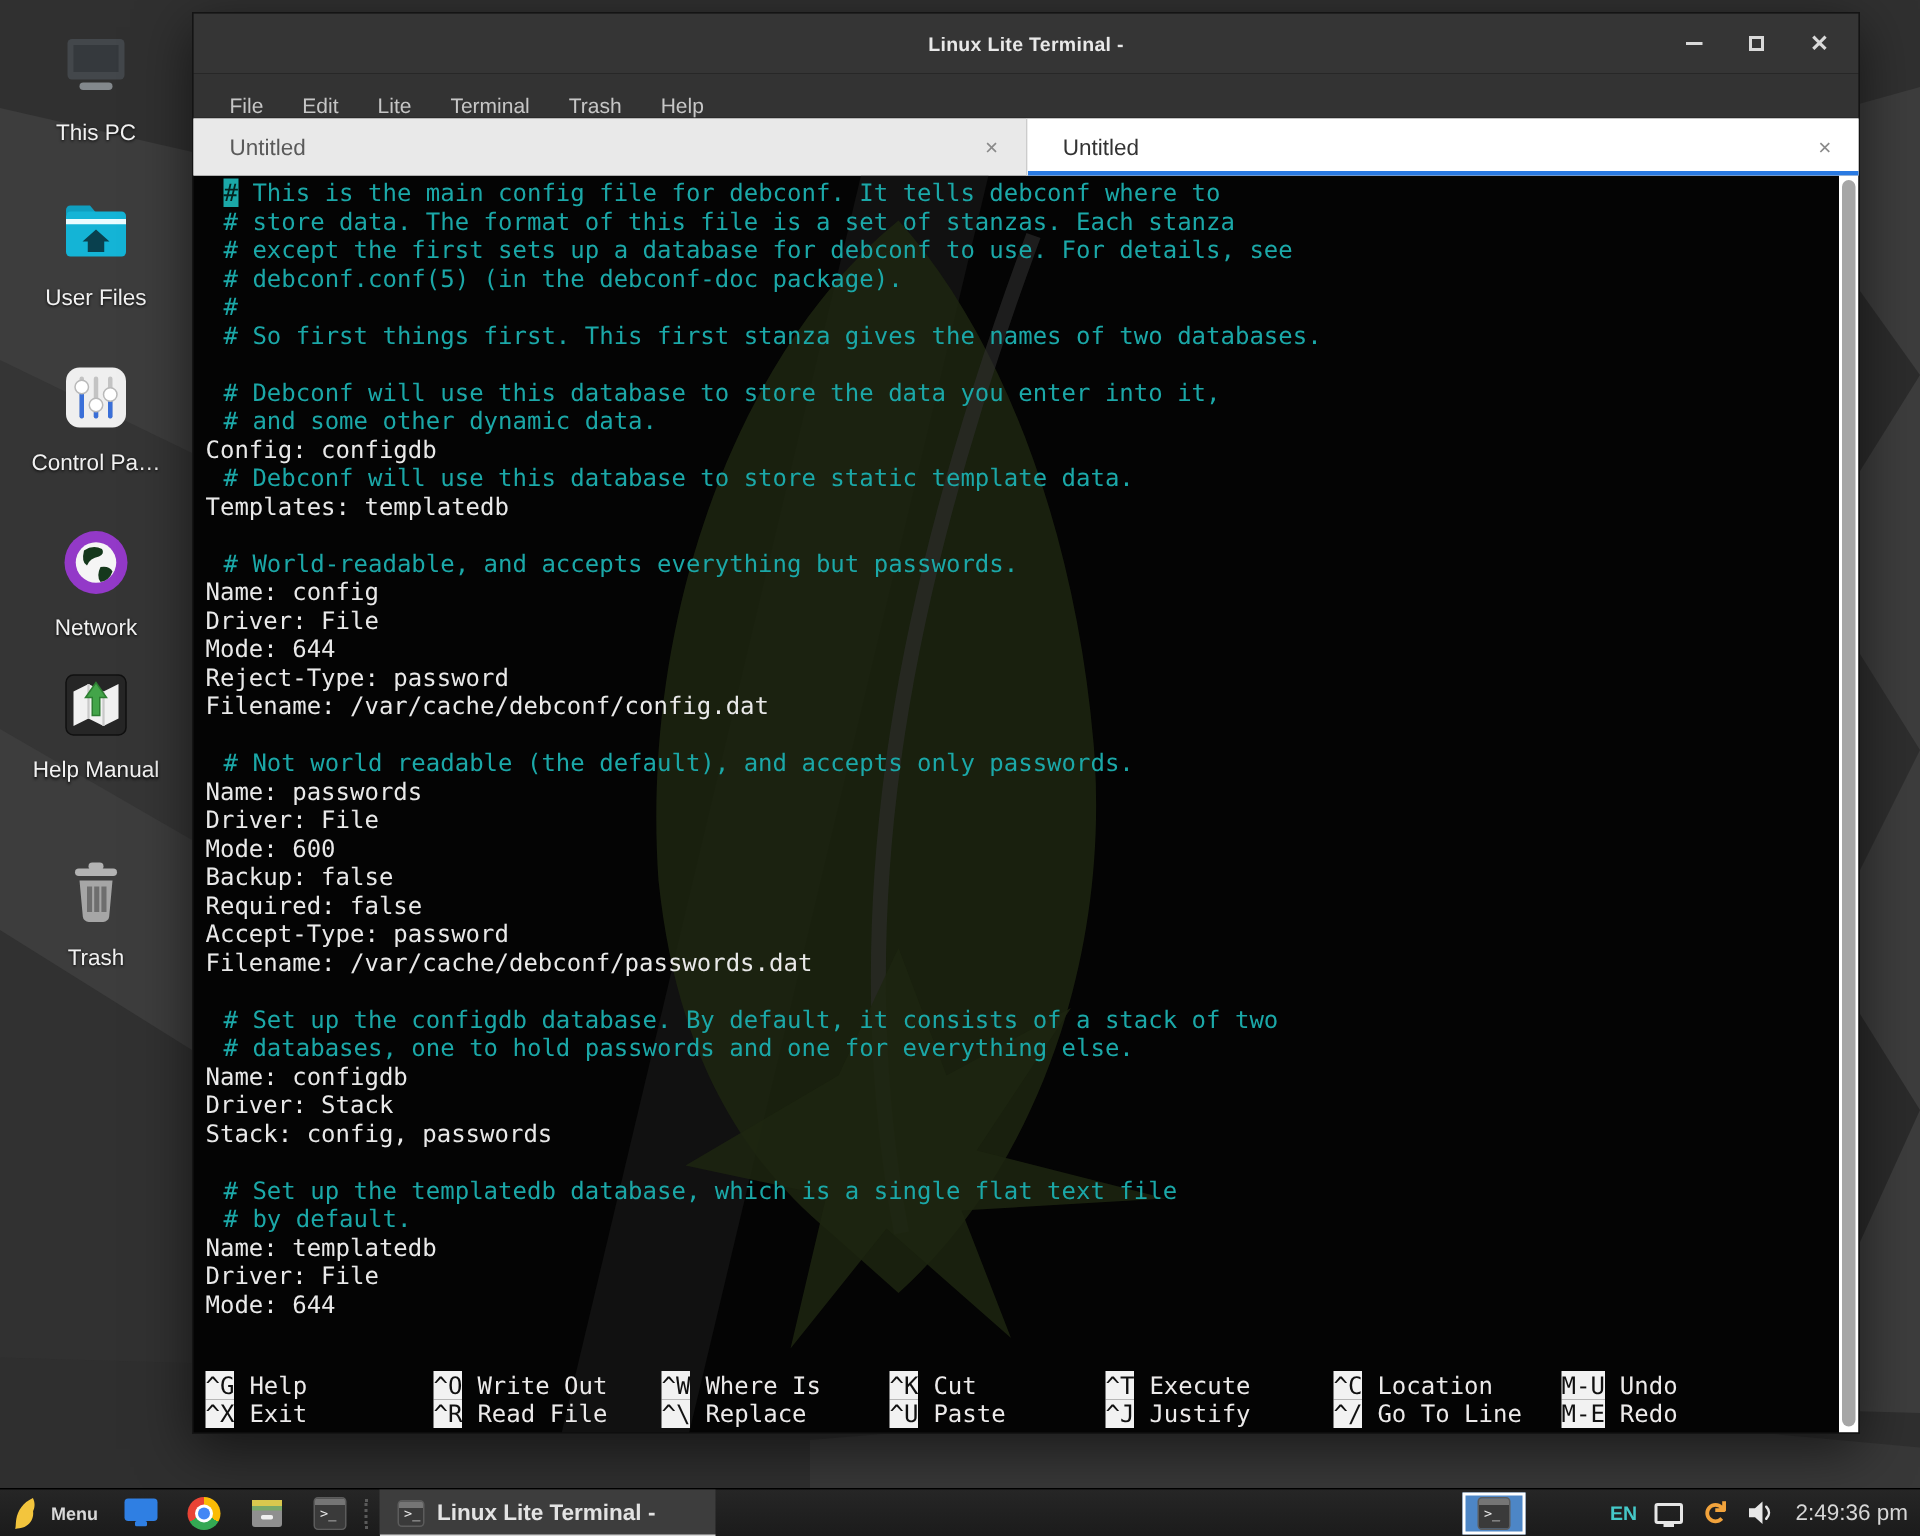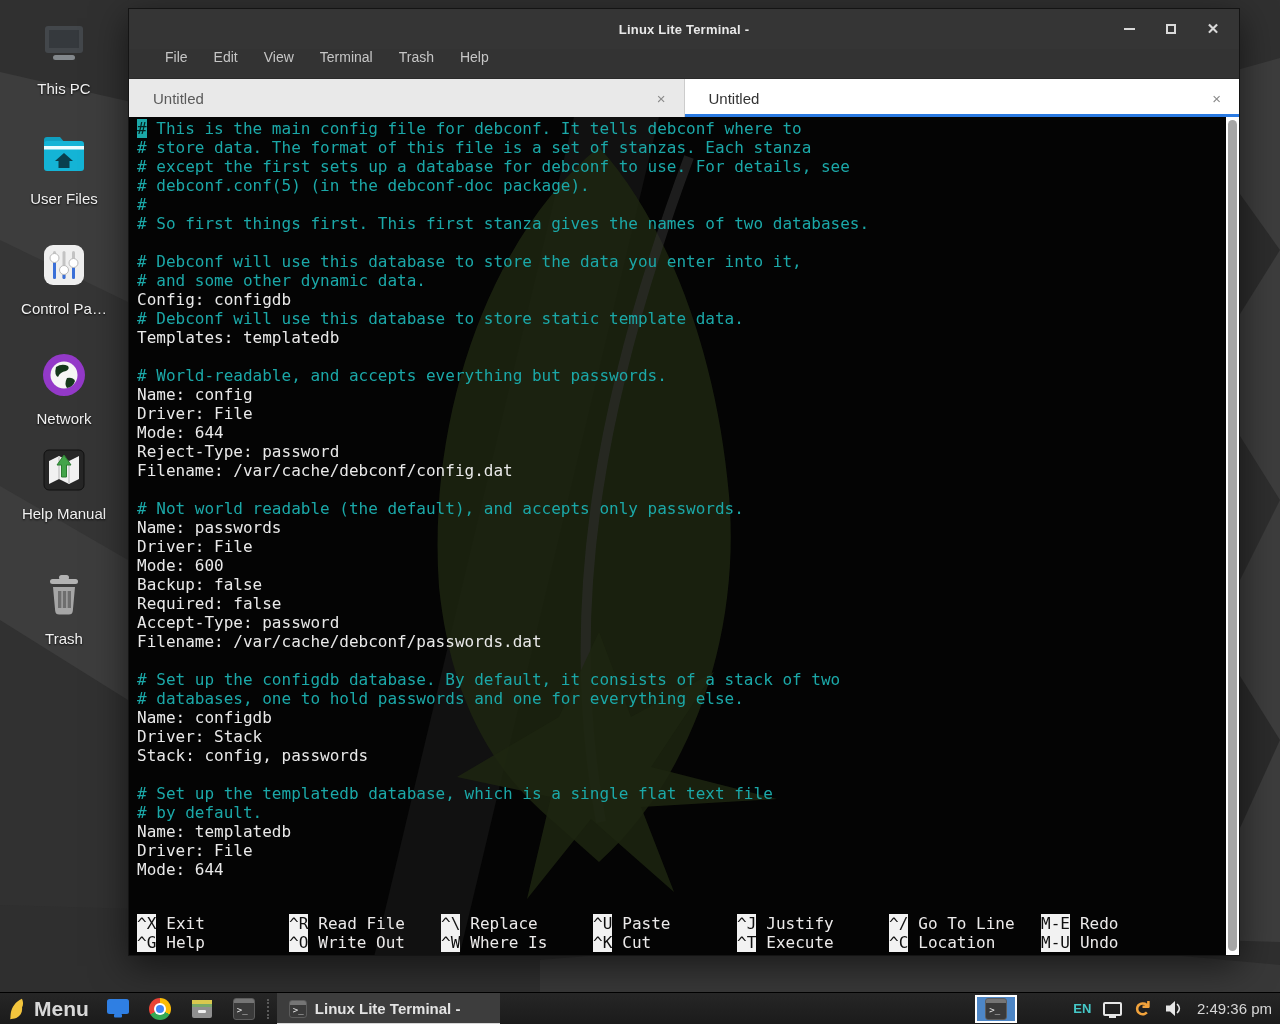--- a/index.html
+++ b/index.html
@@ -28,57 +28,57 @@
     box-shadow:0 10px 34px rgba(0,0,0,.55);}
   .titlebar{height:40px;background:#353535;position:relative;flex:0 0 auto;}
   .title{position:absolute;left:0;right:0;top:0;height:40px;display:flex;align-items:center;
     justify-content:center;font-size:13px;font-weight:bold;color:#e8e8e8;letter-spacing:.2px;}
   .win-controls{position:absolute;right:18px;top:0;height:40px;display:flex;align-items:center;gap:26px;}
   .wc{width:16px;height:16px;display:flex;align-items:center;justify-content:center;color:#d9d9d9;cursor:pointer;}
   .wc-min i{display:block;width:11px;height:2px;background:#d9d9d9;}
   .wc-max i{display:block;width:10px;height:10px;border:2px solid #d9d9d9;}
   .wc-close{font-size:15px;font-weight:bold;}
 
-  .menubar{height:30px;background:#333333;display:flex;align-items:flex-start;gap:26px;
-    padding-left:36px;flex:0 0 auto;border-bottom:1px solid #2a2a2a;}
+  .menubar{height:30px;background:#333333;display:flex;align-items:flex-end;gap:26px;
+    padding-left:24px;flex:0 0 auto;border-bottom:1px solid #2a2a2a;}
   .menu-item{font-size:14px;color:#c6c6c6;cursor:pointer;}
 
   .tabbar{height:38px;display:flex;flex:0 0 auto;background:#e9e9e9;}
   .tab{flex:1;display:flex;align-items:center;padding:0 16px 0 24px;font-size:15px;cursor:pointer;justify-content:flex-end;}
   .tab.inactive{background:#e9e9e9;color:#5a5a5a;border-right:1px solid #cccccc;}
   .tab.active{background:#ffffff;color:#333;box-shadow:inset 0 -3px 0 var(--accent-blue);}
   .tab .tab-close{margin-left:auto;color:#8a8a8a;font-size:15px;padding:0 2px;cursor:pointer;}
 
   
   .term{flex:1;position:relative;overflow:hidden;display:flex;flex-direction:column;
     font-family:"DejaVu Sans Mono",monospace;font-size:16px;line-height:19px;color:#e9e9e9;}
   .watermark{position:absolute;inset:0;z-index:0;pointer-events:none;}
   .term-header{position:relative;z-index:1;height:21px;line-height:21px;background:#f4f4f4;color:#0b0b0b;
     margin-right:14px;flex:0 0 auto;text-align:center;white-space:pre;}
   .term-header .nano-version{position:absolute;left:20px;top:0;}
   .lines{position:relative;z-index:1;padding:2px 0 0 8px;white-space:pre;}
   .tline{height:19px;}
-  .tline.comment{color:var(--comment-teal);}
+  .tline.comment{color:var(--comment-teal);margin-left:12px;}
   .cursor{background:var(--comment-teal);color:#05221f;}
   .term-spacer{flex:1;}
   .sc-rows{position:relative;z-index:1;padding:0 0 3px 8px;margin-right:14px;flex:0 0 auto;}
   .sc-row{display:grid;grid-template-columns:152px 152px 152px 144px 152px 152px auto;height:19px;}
   .sc{white-space:pre;}
   .sc .key{background:#f2f2f2;color:#101010;}
   .sc .lbl{padding-left:10px;color:#eceaea;}
 
   .scrollbar{position:absolute;top:0;right:0;bottom:0;width:13px;background:#ffffff;z-index:3;}
   .scroll-thumb{position:absolute;left:2px;right:2px;top:3px;bottom:4px;background:#a6a6a6;border-radius:6px;cursor:pointer;}
 
   
   .taskbar{position:absolute;left:0;bottom:0;width:1280px;height:32px;z-index:4;
     background:linear-gradient(#262626,#1b1b1b);display:flex;align-items:center;
     border-top:1px solid #000;padding:0 8px 0 8px;}
   .tb-menu{display:flex;align-items:center;gap:8px;cursor:pointer;}
-  .tb-menu-label{font-size:21px;font-weight:bold;color:#d8d8d8;}
+  .tb-menu-label{font-size:12px;font-weight:bold;color:#d8d8d8;}
   .tb-launcher{margin-left:16px;display:flex;align-items:center;justify-content:center;width:26px;height:26px;cursor:pointer;}
   .chrome{width:22px;height:22px;border-radius:50%;position:relative;
     background:conic-gradient(from -120deg,#e94335 0 120deg,#fbbc05 0 240deg,#34a853 0 360deg);}
   .chrome::before{content:"";position:absolute;inset:5px;background:#fff;border-radius:50%;}
   .chrome::after{content:"";position:absolute;inset:7px;background:#4286f5;border-radius:50%;}
   .term-icon{width:22px;height:22px;border-radius:3px;border:1px solid #5c5c5c;
     background:linear-gradient(#757575 0 4px,#3a3a3a 4px);color:#e8e8e8;
     font-family:"DejaVu Sans Mono",monospace;font-size:9px;line-height:1;
     display:inline-flex;align-items:flex-start;justify-content:flex-start;padding:7px 0 0 3px;}
   .tb-sep{width:0;height:20px;border-left:2px dotted #5a5a5a;margin:0 8px 0 10px;}
@@ -206,21 +206,21 @@
         <span class="wc wc-max">
             <i></i>
           </span>
         <span class="wc wc-close">✕</span>
       </div>
     </div>
 
     <div class="menubar">
         <span class="menu-item">File</span>
         <span class="menu-item">Edit</span>
-        <span class="menu-item">View</span>
+        <span class="menu-item">Lite</span>
         <span class="menu-item">Terminal</span>
         <span class="menu-item">Trash</span>
         <span class="menu-item">Help</span>
       </div>
 
     <div class="tabbar">
       <div class="tab inactive">
         <span>Untitled</span>
         <span class="tab-close">×</span>
       </div>
@@ -238,38 +238,38 @@
         <path d="M560,40 C478,260 430,480 472,705" stroke="#2e2e2e" stroke-width="10" fill="none" opacity="0.6"></path>
         <polygon points="430,600 470,515 502,600 585,555 522,650 648,682 512,690 545,775 462,702 398,782 422,680 328,660" fill="#1d2610" opacity="0.85"></polygon>
       </svg>
 
 
       <div class="lines"><div class="tline comment"><span class="cursor">#</span> This is the main config file for debconf. It tells debconf where to</div><div class="tline comment"># store data. The format of this file is a set of stanzas. Each stanza</div><div class="tline comment"># except the first sets up a database for debconf to use. For details, see</div><div class="tline comment"># debconf.conf(5) (in the debconf-doc package).</div><div class="tline comment">#</div><div class="tline comment"># So first things first. This first stanza gives the names of two databases.</div><div class="tline">&nbsp;</div><div class="tline comment"># Debconf will use this database to store the data you enter into it,</div><div class="tline comment"># and some other dynamic data.</div><div class="tline">Config: configdb</div><div class="tline comment"># Debconf will use this database to store static template data.</div><div class="tline">Templates: templatedb</div><div class="tline">&nbsp;</div><div class="tline comment"># World-readable, and accepts everything but passwords.</div><div class="tline">Name: config</div><div class="tline">Driver: File</div><div class="tline">Mode: 644</div><div class="tline">Reject-Type: password</div><div class="tline">Filename: /var/cache/debconf/config.dat</div><div class="tline">&nbsp;</div><div class="tline comment"># Not world readable (the default), and accepts only passwords.</div><div class="tline">Name: passwords</div><div class="tline">Driver: File</div><div class="tline">Mode: 600</div><div class="tline">Backup: false</div><div class="tline">Required: false</div><div class="tline">Accept-Type: password</div><div class="tline">Filename: /var/cache/debconf/passwords.dat</div><div class="tline">&nbsp;</div><div class="tline comment"># Set up the configdb database. By default, it consists of a stack of two</div><div class="tline comment"># databases, one to hold passwords and one for everything else.</div><div class="tline">Name: configdb</div><div class="tline">Driver: Stack</div><div class="tline">Stack: config, passwords</div><div class="tline">&nbsp;</div><div class="tline comment"># Set up the templatedb database, which is a single flat text file</div><div class="tline comment"># by default.</div><div class="tline">Name: templatedb</div><div class="tline">Driver: File</div><div class="tline">Mode: 644</div></div>
 
       <div class="term-spacer"></div>
 
       <div class="sc-rows">
+        <div class="sc-row">
+            <div class="sc"><span class="key">^G</span><span class="lbl">Help</span></div>
+            <div class="sc"><span class="key">^O</span><span class="lbl">Write Out</span></div>
+            <div class="sc"><span class="key">^W</span><span class="lbl">Where Is</span></div>
+            <div class="sc"><span class="key">^K</span><span class="lbl">Cut</span></div>
+            <div class="sc"><span class="key">^T</span><span class="lbl">Execute</span></div>
+            <div class="sc"><span class="key">^C</span><span class="lbl">Location</span></div>
+            <div class="sc"><span class="key">M-U</span><span class="lbl">Undo</span></div>
+          </div>
         <div class="sc-row">
             <div class="sc"><span class="key">^X</span><span class="lbl">Exit</span></div>
             <div class="sc"><span class="key">^R</span><span class="lbl">Read File</span></div>
             <div class="sc"><span class="key">^\</span><span class="lbl">Replace</span></div>
             <div class="sc"><span class="key">^U</span><span class="lbl">Paste</span></div>
             <div class="sc"><span class="key">^J</span><span class="lbl">Justify</span></div>
             <div class="sc"><span class="key">^/</span><span class="lbl">Go To Line</span></div>
             <div class="sc"><span class="key">M-E</span><span class="lbl">Redo</span></div>
           </div>
-        <div class="sc-row">
-            <div class="sc"><span class="key">^G</span><span class="lbl">Help</span></div>
-            <div class="sc"><span class="key">^O</span><span class="lbl">Write Out</span></div>
-            <div class="sc"><span class="key">^W</span><span class="lbl">Where Is</span></div>
-            <div class="sc"><span class="key">^K</span><span class="lbl">Cut</span></div>
-            <div class="sc"><span class="key">^T</span><span class="lbl">Execute</span></div>
-            <div class="sc"><span class="key">^C</span><span class="lbl">Location</span></div>
-            <div class="sc"><span class="key">M-U</span><span class="lbl">Undo</span></div>
-          </div>
       </div>
 
       <div class="scrollbar">
         <div class="scroll-thumb"></div>
       </div>
     </div>
   </div>
 
   <div class="taskbar">
     <div class="tb-menu">

